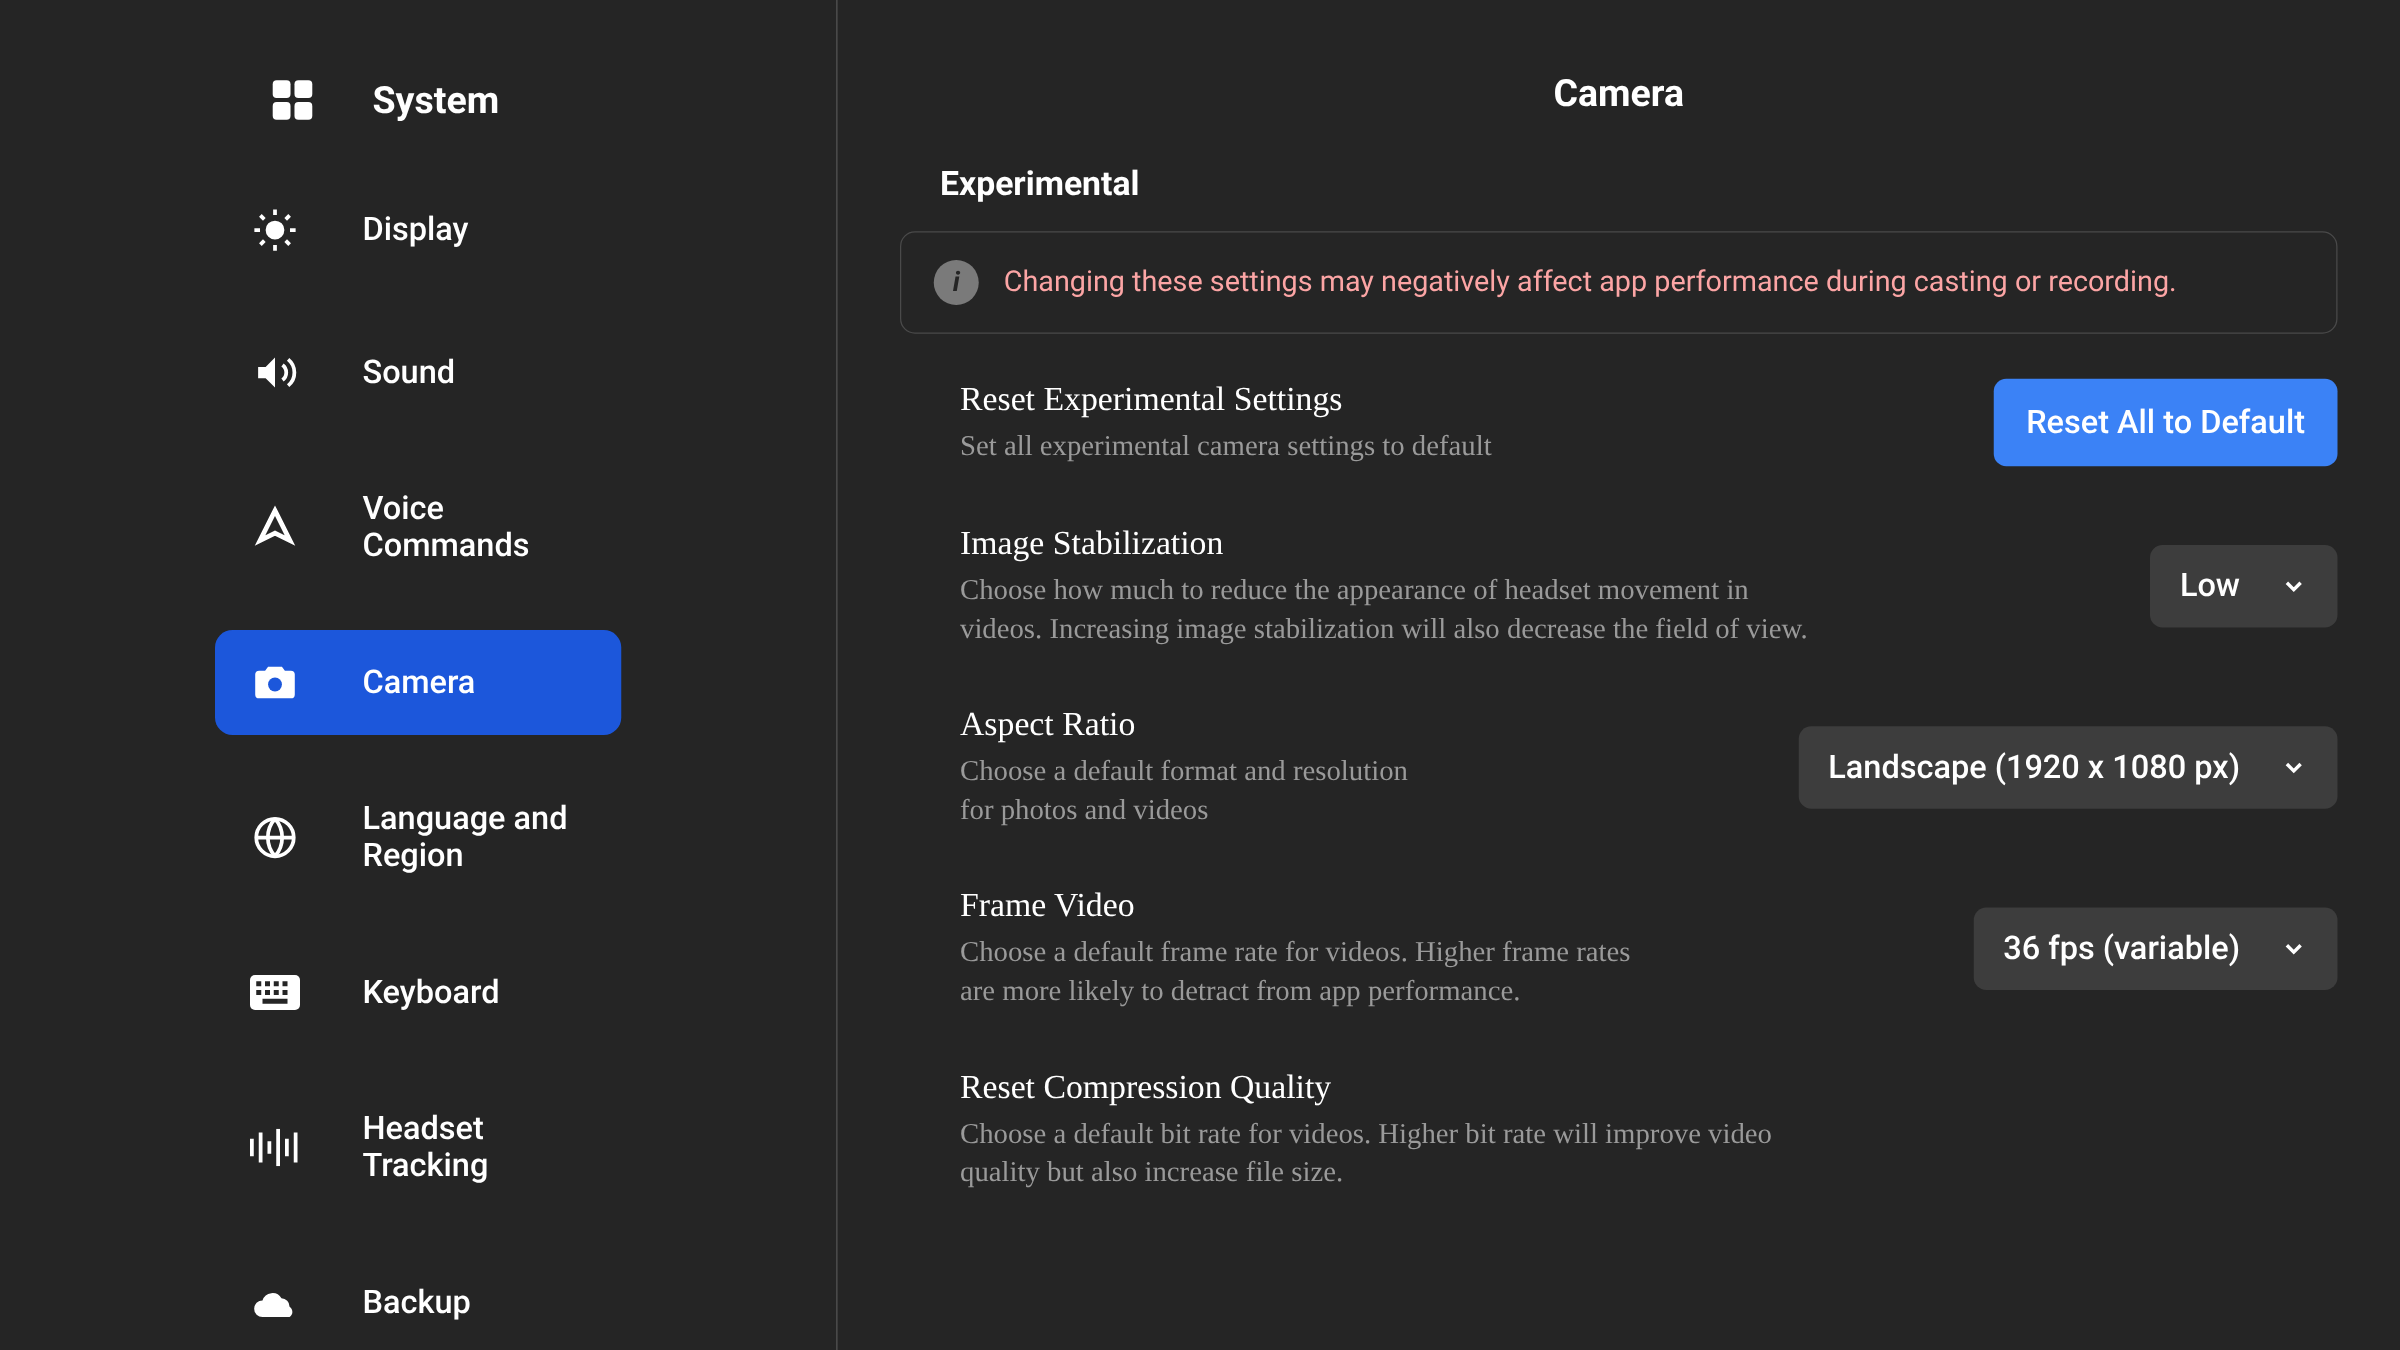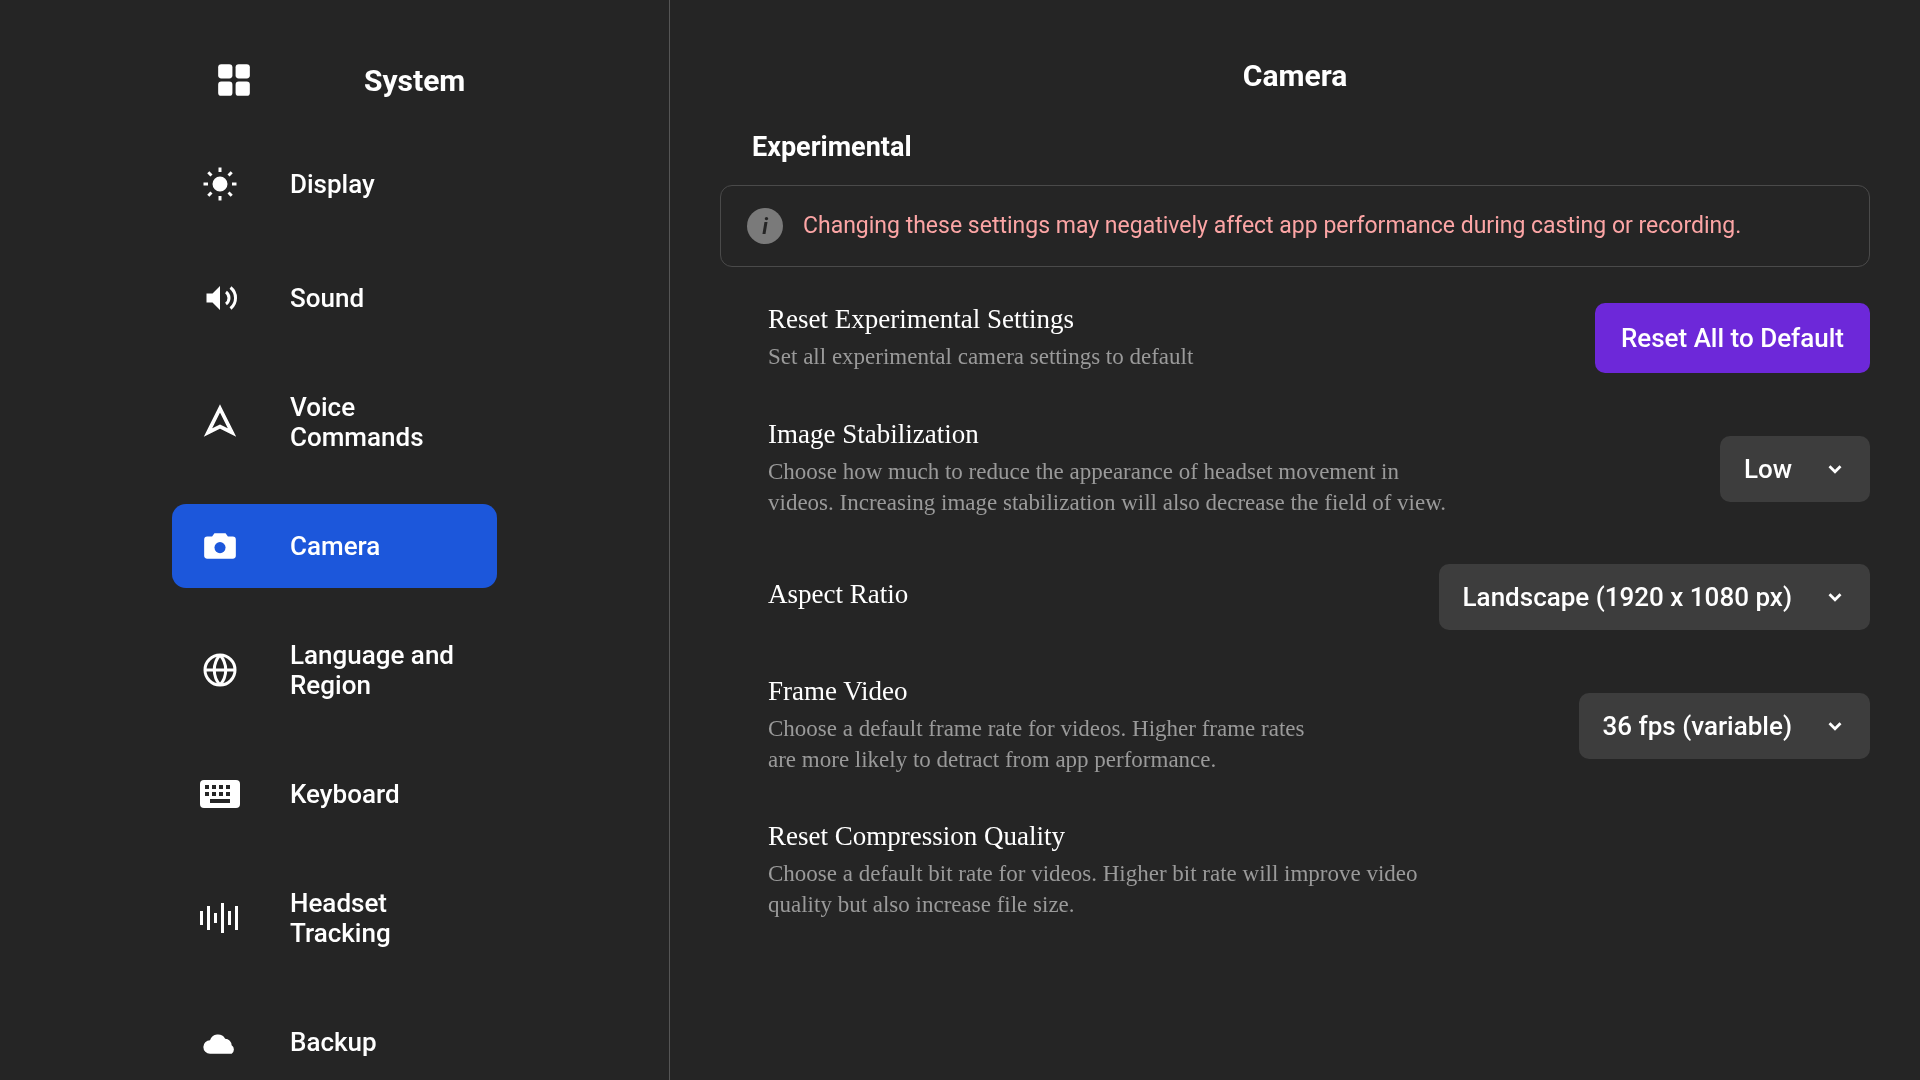--- a/index.html
+++ b/index.html
@@ -46,21 +46,21 @@
   height: 40px;
   display: flex;
   align-items: center;
   justify-content: center;
   margin-left: 14px;
 }
 
 .sidebar-header-title {
   font-size: 30px;
   font-weight: 700;
-  margin-left: 110px;
+  margin-left: 44px;
 }
 
 .sidebar-items {
   padding: 0 172px 0 172px;
 }
 
 .sidebar-item {
   display: flex;
   align-items: center;
   padding: 22px 28px;
@@ -161,21 +161,21 @@
   margin-bottom: 6px;
 }
 
 .setting-desc {
   font-size: 23px;
   color: #9a9a9a;
   line-height: 1.35;
 }
 
 .button {
-  background: #6d28d9;
+  background: #3b82f6;
   border-radius: 10px;
   padding: 20px 26px;
   font-size: 26px;
   font-weight: 500;
   color: #fff;
   cursor: pointer;
   display: flex;
   align-items: center;
   white-space: nowrap;
 }
@@ -354,20 +354,21 @@
             <svg width="22" height="22" viewBox="0 0 24 24" fill="none" stroke="#fff" stroke-width="3">
                 <polyline points="6 9 12 15 18 9"></polyline>
               </svg>
           </span>
         </div>
       </div>
 
       <div class="setting-row">
         <div class="setting-text" style="max-width:420px">
           <div class="setting-title">Aspect Ratio</div>
+          <div class="setting-desc">Choose a default format and resolution for photos and videos</div>
         </div>
         <div class="dropdown">
           <span>Landscape (1920 x 1080 px)</span>
           <span class="chevron">
             <svg width="22" height="22" viewBox="0 0 24 24" fill="none" stroke="#fff" stroke-width="3">
                 <polyline points="6 9 12 15 18 9"></polyline>
               </svg>
           </span>
         </div>
       </div>

